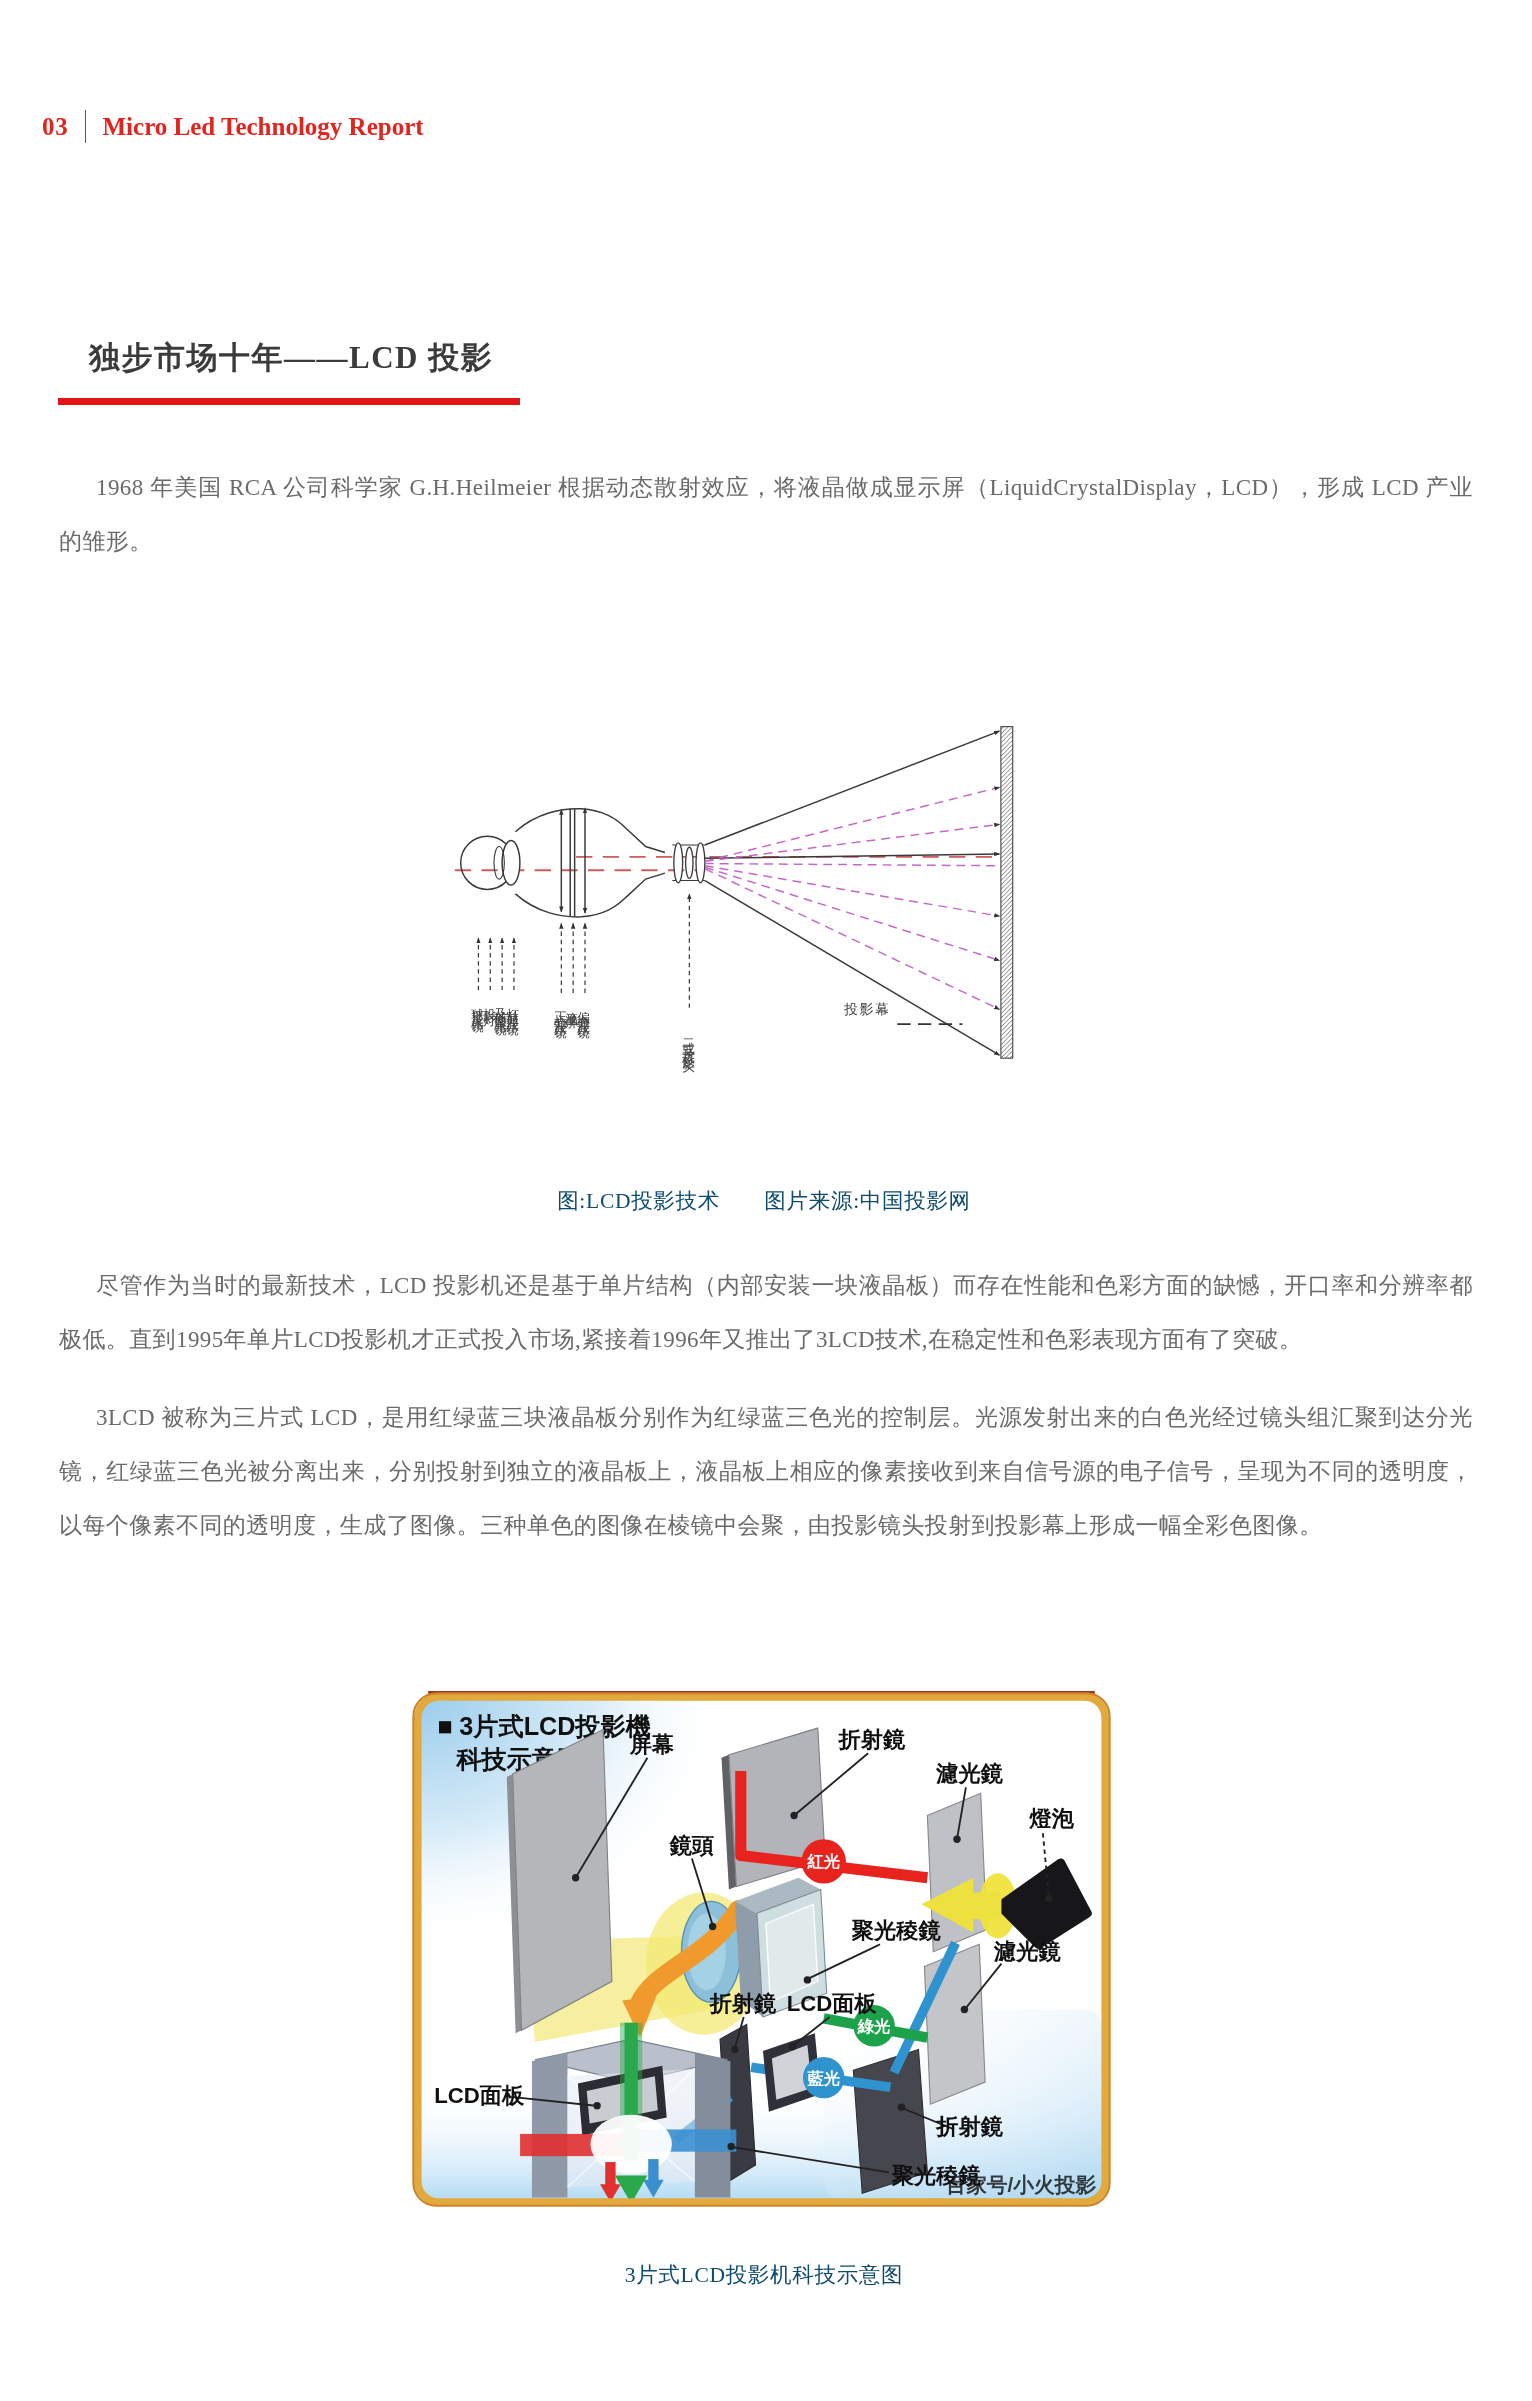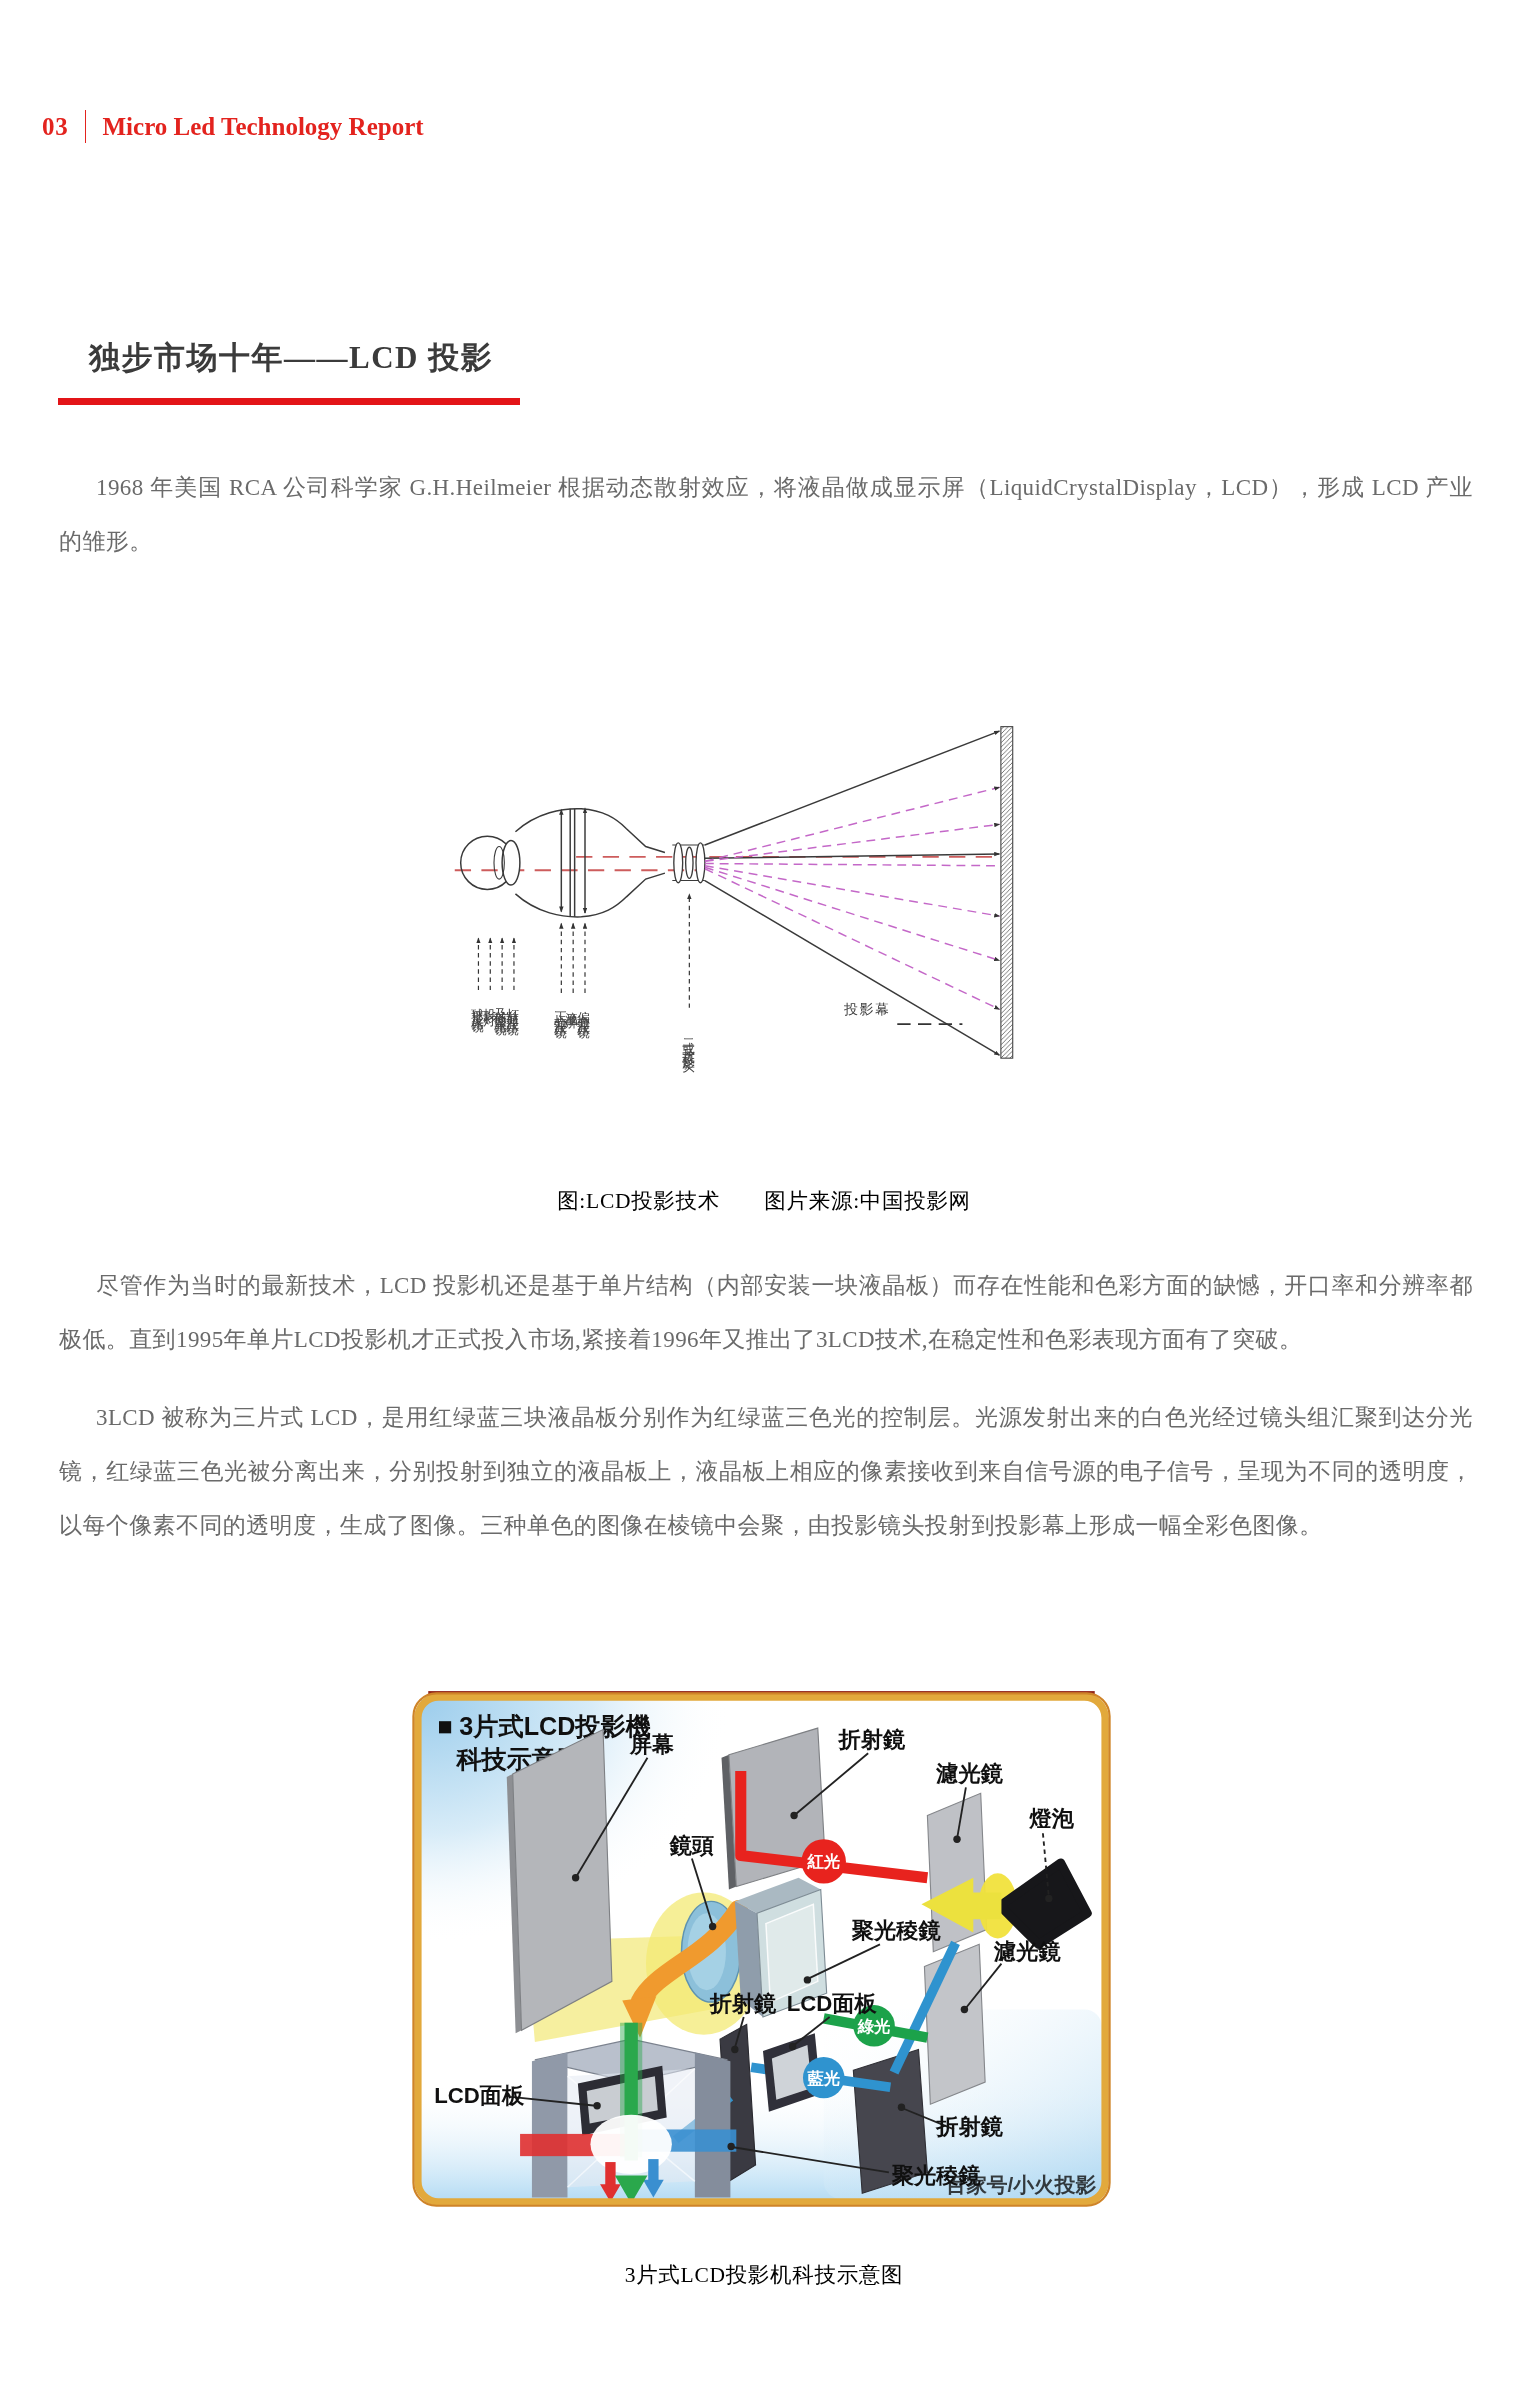--- a/index.html
+++ b/index.html
@@ -10,21 +10,21 @@
        color:#e3231e;font-weight:bold;font-size:25px;}
   .hdr .num{letter-spacing:0.7px;}
   .hdr .bar{width:1.5px;height:33px;background:#e3231e;margin:0 16.3px;}
   
   .sec-title{position:absolute;left:89px;top:337px;font-size:31px;font-weight:bold;
              color:#3b3b3b;letter-spacing:1.5px;}
   .sec-underline{position:absolute;left:58px;top:398px;width:462px;height:6.7px;background:#e31418;}
   
   .para{position:absolute;left:59px;width:1414px;font-size:23px;line-height:54px;
         color:#6a6a6a;text-align:justify;text-indent:37px;letter-spacing:0.4px;}
-  .cap{position:absolute;left:0;width:1528px;text-align:center;font-size:21.5px;color:#000000;letter-spacing:0.7px;}
+  .cap{position:absolute;left:0;width:1528px;text-align:center;font-size:21.5px;color:#0c4a6e;letter-spacing:0.7px;}
   
   #fig1{position:absolute;left:444px;top:700px;width:615px;height:481px;}
   #fig1 svg{position:absolute;left:0;top:0;}
   .v-label{position:absolute;writing-mode:vertical-rl;text-orientation:upright;
            font-family:"Liberation Sans","DejaVu Sans",sans-serif;font-size:12.6px;
            color:#3f3f3f;letter-spacing:3px;line-height:1;}
   .h-label{position:absolute;font-family:"Liberation Sans","DejaVu Sans",sans-serif;
            font-size:14px;color:#3f3f3f;letter-spacing:1.5px;}
   
   #fig2{position:absolute;left:409px;top:1691px;width:705px;height:520px;}

